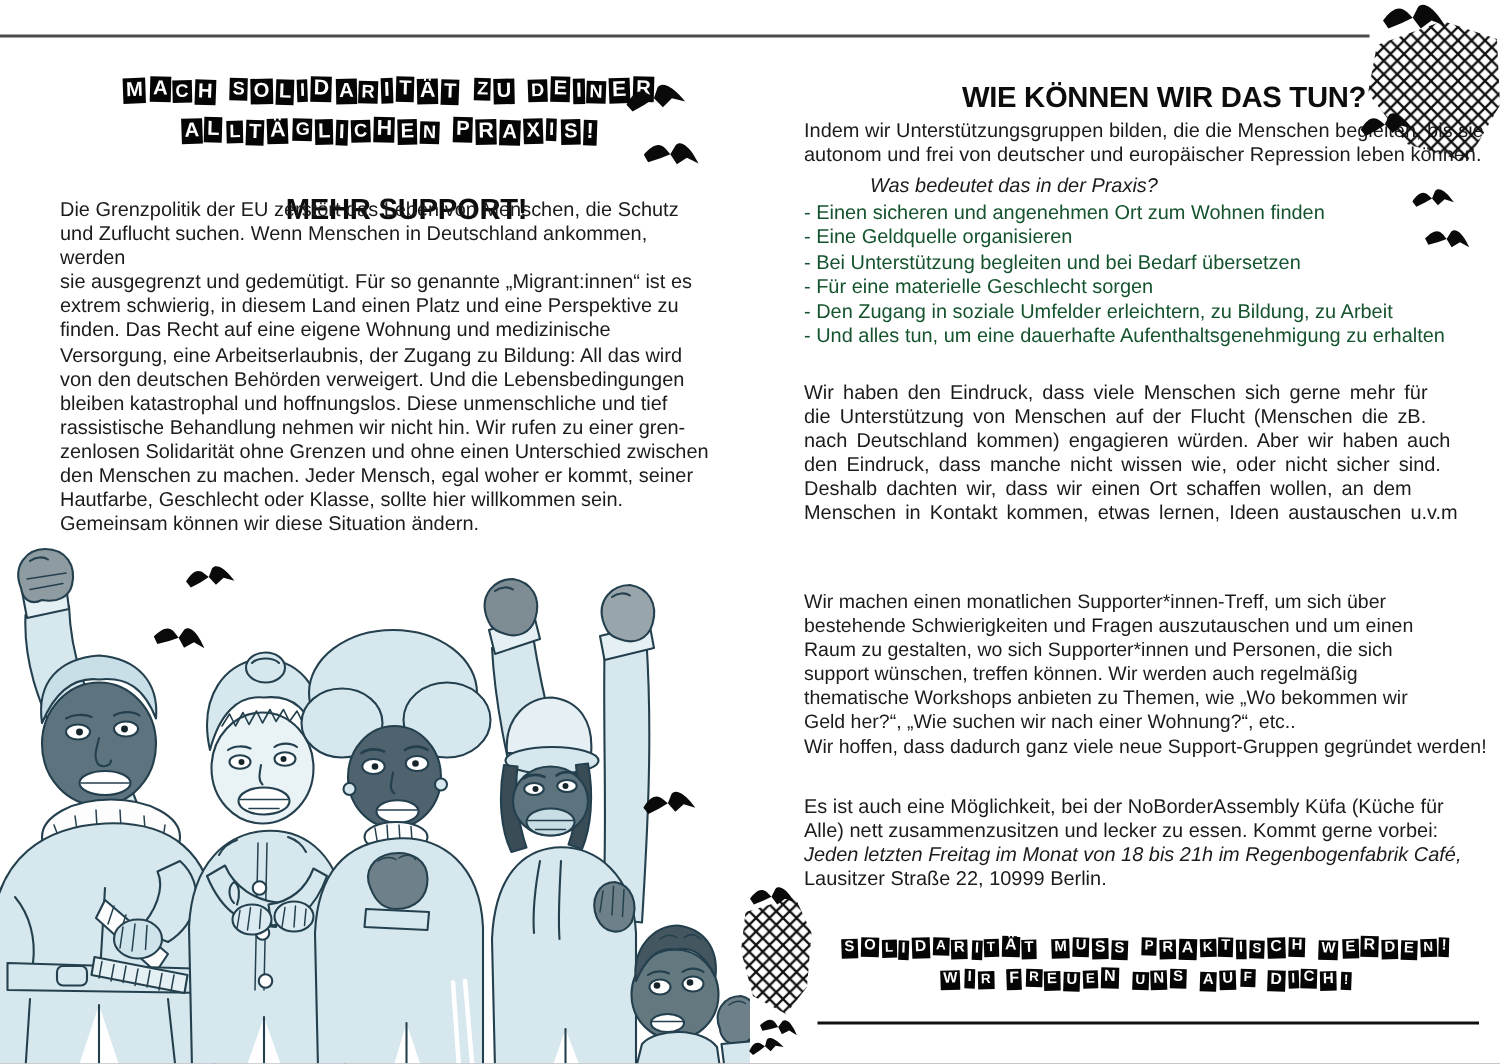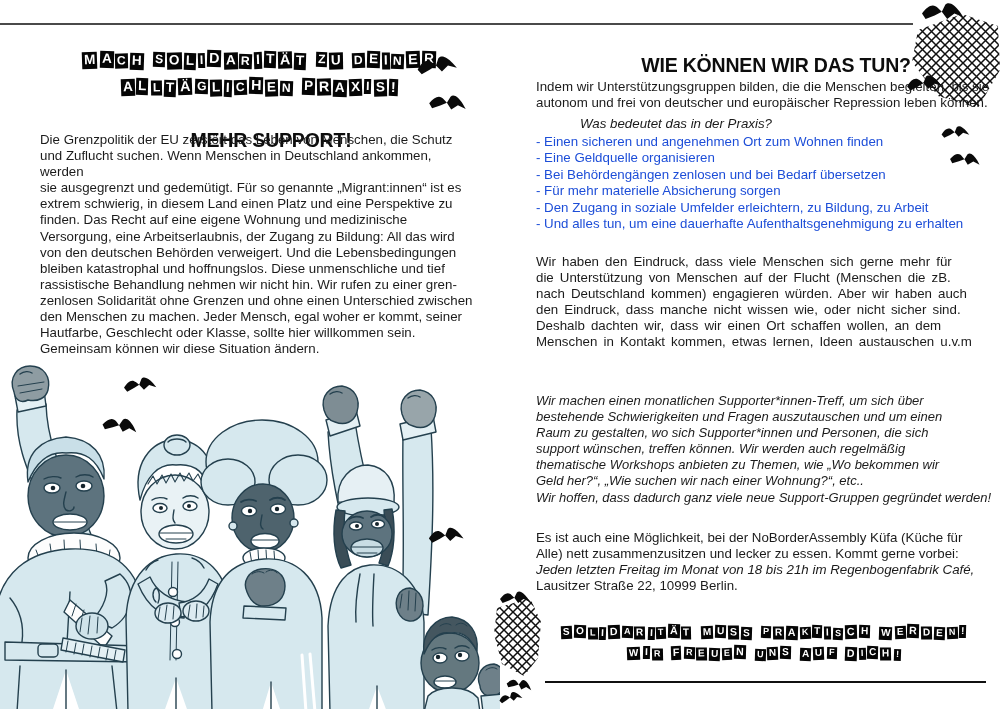--- a/index.html
+++ b/index.html
@@ -13,21 +13,21 @@
   .topline{left:0;top:23px;width:913px;height:2px;background:#4a4a4a;}
   .bottomline{left:545px;top:681px;width:441px;height:2px;background:#101010;}
   
   .leftcol{left:40px;width:438px;}
   .rightcol{left:536px;width:456px;}
   h2{margin:12px;font-size:19.5px;font-weight:bold;letter-spacing:-0.2px;text-align:center;color:#0d0d0d;}
   .body-text{font-size:13.3px;line-height:16.1px;white-space:pre-line;color:#1b1b1b;}
   .justified{word-spacing:2.4px;}
   .italic{font-style:italic;}
   .center{text-align:center;}
-  .bullets div{font-size:13.3px;line-height:16.4px;color:#1d4ed8;}
+  .bullets div{font-size:13.3px;line-height:16.4px;color:#14532d;}
   
   .ransom{text-align:center;line-height:27px;}
   .ransom.small{line-height:21px;}
   .rl{
     display:inline-block;background:#050505;color:#ffffff;font-weight:bold;
     padding:1px 2px 2px 2px;margin:0 1px;line-height:1;
   }
   .ransom{font-size:13.5px;}
   .ransom.small{font-size:10px;}
   .rl:nth-child(4n){transform:rotate(2deg) translateY(1px);}
@@ -212,35 +212,35 @@
   <h2 class="abs rightcol" style="top:42px;">WIE KÖNNEN WIR DAS TUN?</h2>
 
   <div class="abs rightcol body-text" style="top:79px;">Indem wir Unterstützungsgruppen bilden, die die Menschen begleiten, bis sie
 autonom und frei von deutscher und europäischer Repression leben können.</div>
 
   <div class="abs rightcol body-text italic" style="top:116px;margin-left:44px;">Was bedeutet das in der Praxis?</div>
 
   <div class="abs rightcol bullets" style="top:134px;">
       <div>- Einen sicheren und angenehmen Ort zum Wohnen finden</div>
       <div>- Eine Geldquelle organisieren</div>
-      <div>- Bei Behördengängen zenlosen und bei Bedarf übersetzen</div>
-      <div>- Für mehr materielle Absicherung sorgen</div>
+      <div>- Bei Unterstützung begleiten und bei Bedarf übersetzen</div>
+      <div>- Für eine materielle Geschlecht sorgen</div>
       <div>- Den Zugang in soziale Umfelder erleichtern, zu Bildung, zu Arbeit</div>
       <div>- Und alles tun, um eine dauerhafte Aufenthaltsgenehmigung zu erhalten</div>
     </div>
 
   <div class="abs rightcol body-text justified" style="top:254px;">Wir haben den Eindruck, dass viele Menschen sich gerne mehr für
 die Unterstützung von Menschen auf der Flucht (Menschen die zB.
 nach Deutschland kommen) engagieren würden. Aber wir haben auch
 den Eindruck, dass manche nicht wissen wie, oder nicht sicher sind.
 Deshalb dachten wir, dass wir einen Ort schaffen wollen, an dem
 Menschen in Kontakt kommen, etwas lernen, Ideen austauschen u.v.m</div>
 
 
-  <div class="abs rightcol body-text" style="top:393px;font-size:13px;font-style:italic;">Wir machen einen monatlichen Supporter*innen-Treff, um sich über
+  <div class="abs rightcol body-text" style="top:393px;font-size:13px;">Wir machen einen monatlichen Supporter*innen-Treff, um sich über
 bestehende Schwierigkeiten und Fragen auszutauschen und um einen
 Raum zu gestalten, wo sich Supporter*innen und Personen, die sich
 support wünschen, treffen können. Wir werden auch regelmäßig
 thematische Workshops anbieten zu Themen, wie „Wo bekommen wir
 Geld her?“, „Wie suchen wir nach einer Wohnung?“, etc..
 Wir hoffen, dass dadurch ganz viele neue Support-Gruppen gegründet werden!</div>
 
   <div class="abs rightcol" style="top:530px;">
     <div class="body-text">Es ist auch eine Möglichkeit, bei der NoBorderAssembly Küfa (Küche für
 Alle) nett zusammenzusitzen und lecker zu essen. Kommt gerne vorbei:</div>

